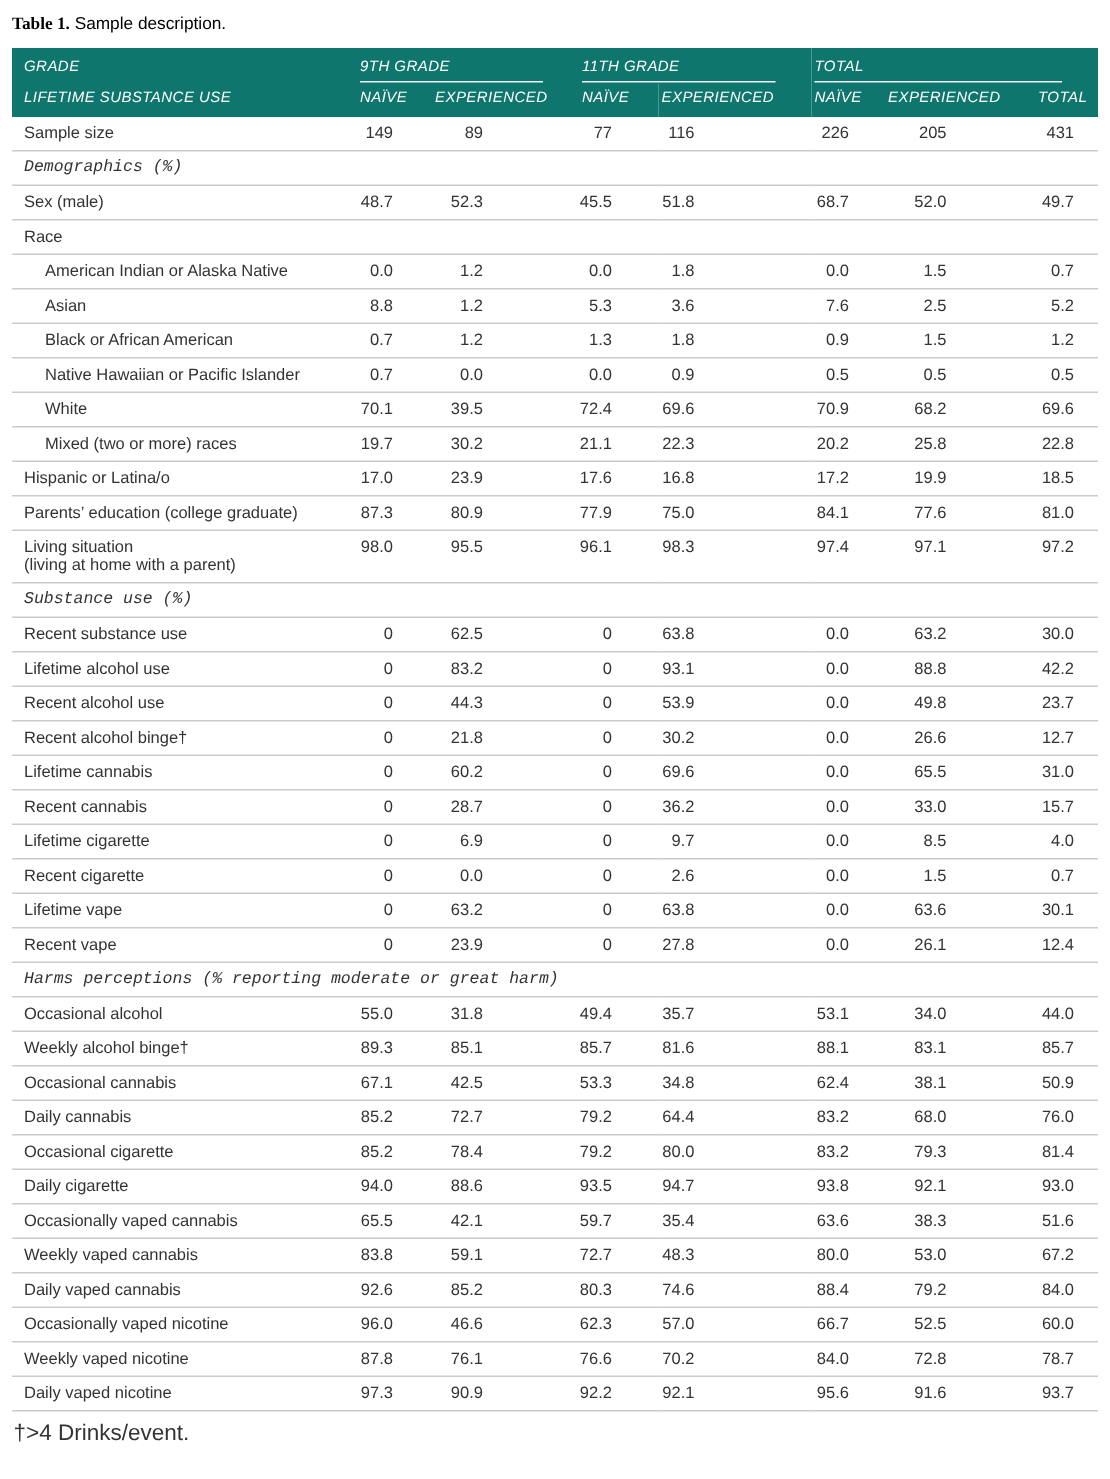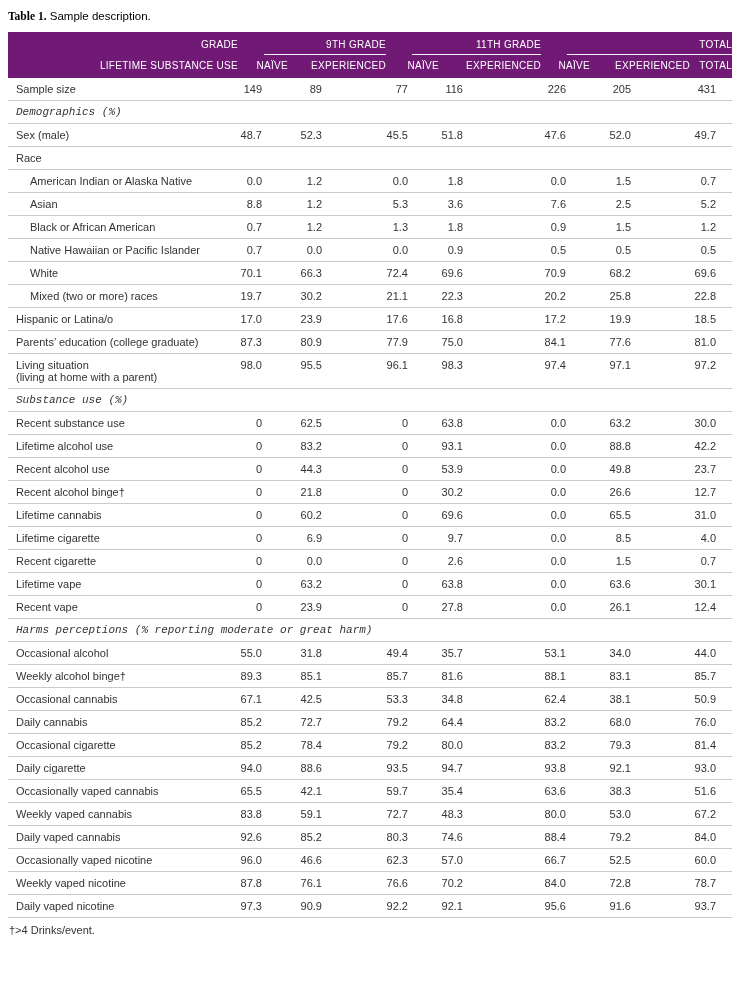--- a/index.html
+++ b/index.html
@@ -20,27 +20,28 @@
   }
   .table-title .t-label { font-weight: bold; font-family: Liberation Serif, serif; }
 
   table.sample-table {
     width: 724px;
     border-collapse: collapse;
     table-layout: fixed;
   }
 
   thead th {
-    background: #701a75;
+    background: #0f766e;
     color: #ffffff;
     font-weight: normal;
     font-size: 10px;
     letter-spacing: 0.3px;
-    text-align: right;
+    text-align: left;
     vertical-align: bottom;
+    font-style: italic;
   }
   thead tr.hrow1 th { padding-top: 7px; height: 24px; vertical-align: top; }
   thead tr.hrow2 th { padding: 4px 0 7px 2px; }
   thead th.corner   { padding-left: 8px; }
   thead th.row2-label { padding-left: 8px !important; }
 
   .group-inner {
     display: inline-block;
     width: calc(100% - 26px);
     margin-left: 2px;
@@ -64,21 +65,21 @@
   tbody td.num { text-align: right; }
   td.c1 { padding-right: 26px; }
   td.c2 { padding-right: 64px; }
   td.c3 { padding-right: 31px; }
   td.c4 { padding-right: 78px; }
   td.c5 { padding-right: 24px; }
   td.c6 { padding-right: 59px; }
   td.c7 { padding-right: 16px; }
 
   .footnote {
-    font-size: 11px;
+    font-size: 15px;
     color: #333;
     padding: 6px 0 0 1px;
   }
 </style>
 </head>
 <body>
 
 <div class="page">
 
   <div class="table-title">
@@ -133,21 +134,21 @@
         </tr>
         <tr>
           <td colspan="8" class="label section">Demographics (%)</td>
         </tr>
         <tr>
           <td class="label">Sex (male)</td>
           <td class="num c1">48.7</td>
           <td class="num c2">52.3</td>
           <td class="num c3">45.5</td>
           <td class="num c4">51.8</td>
-          <td class="num c5">47.6</td>
+          <td class="num c5">68.7</td>
           <td class="num c6">52.0</td>
           <td class="num c7">49.7</td>
         </tr>
         <tr>
           <td colspan="8" class="label">Race</td>
         </tr>
         <tr>
           <td class="label indent">American Indian or Alaska Native</td>
           <td class="num c1">0.0</td>
           <td class="num c2">1.2</td>
@@ -183,21 +184,21 @@
           <td class="num c2">0.0</td>
           <td class="num c3">0.0</td>
           <td class="num c4">0.9</td>
           <td class="num c5">0.5</td>
           <td class="num c6">0.5</td>
           <td class="num c7">0.5</td>
         </tr>
         <tr>
           <td class="label indent">White</td>
           <td class="num c1">70.1</td>
-          <td class="num c2">66.3</td>
+          <td class="num c2">39.5</td>
           <td class="num c3">72.4</td>
           <td class="num c4">69.6</td>
           <td class="num c5">70.9</td>
           <td class="num c6">68.2</td>
           <td class="num c7">69.6</td>
         </tr>
         <tr>
           <td class="label indent">Mixed (two or more) races</td>
           <td class="num c1">19.7</td>
           <td class="num c2">30.2</td>
@@ -285,20 +286,30 @@
           <td class="label">Lifetime cannabis</td>
           <td class="num c1">0</td>
           <td class="num c2">60.2</td>
           <td class="num c3">0</td>
           <td class="num c4">69.6</td>
           <td class="num c5">0.0</td>
           <td class="num c6">65.5</td>
           <td class="num c7">31.0</td>
         </tr>
         <tr>
+          <td class="label">Recent cannabis</td>
+          <td class="num c1">0</td>
+          <td class="num c2">28.7</td>
+          <td class="num c3">0</td>
+          <td class="num c4">36.2</td>
+          <td class="num c5">0.0</td>
+          <td class="num c6">33.0</td>
+          <td class="num c7">15.7</td>
+        </tr>
+        <tr>
           <td class="label">Lifetime cigarette</td>
           <td class="num c1">0</td>
           <td class="num c2">6.9</td>
           <td class="num c3">0</td>
           <td class="num c4">9.7</td>
           <td class="num c5">0.0</td>
           <td class="num c6">8.5</td>
           <td class="num c7">4.0</td>
         </tr>
         <tr>

